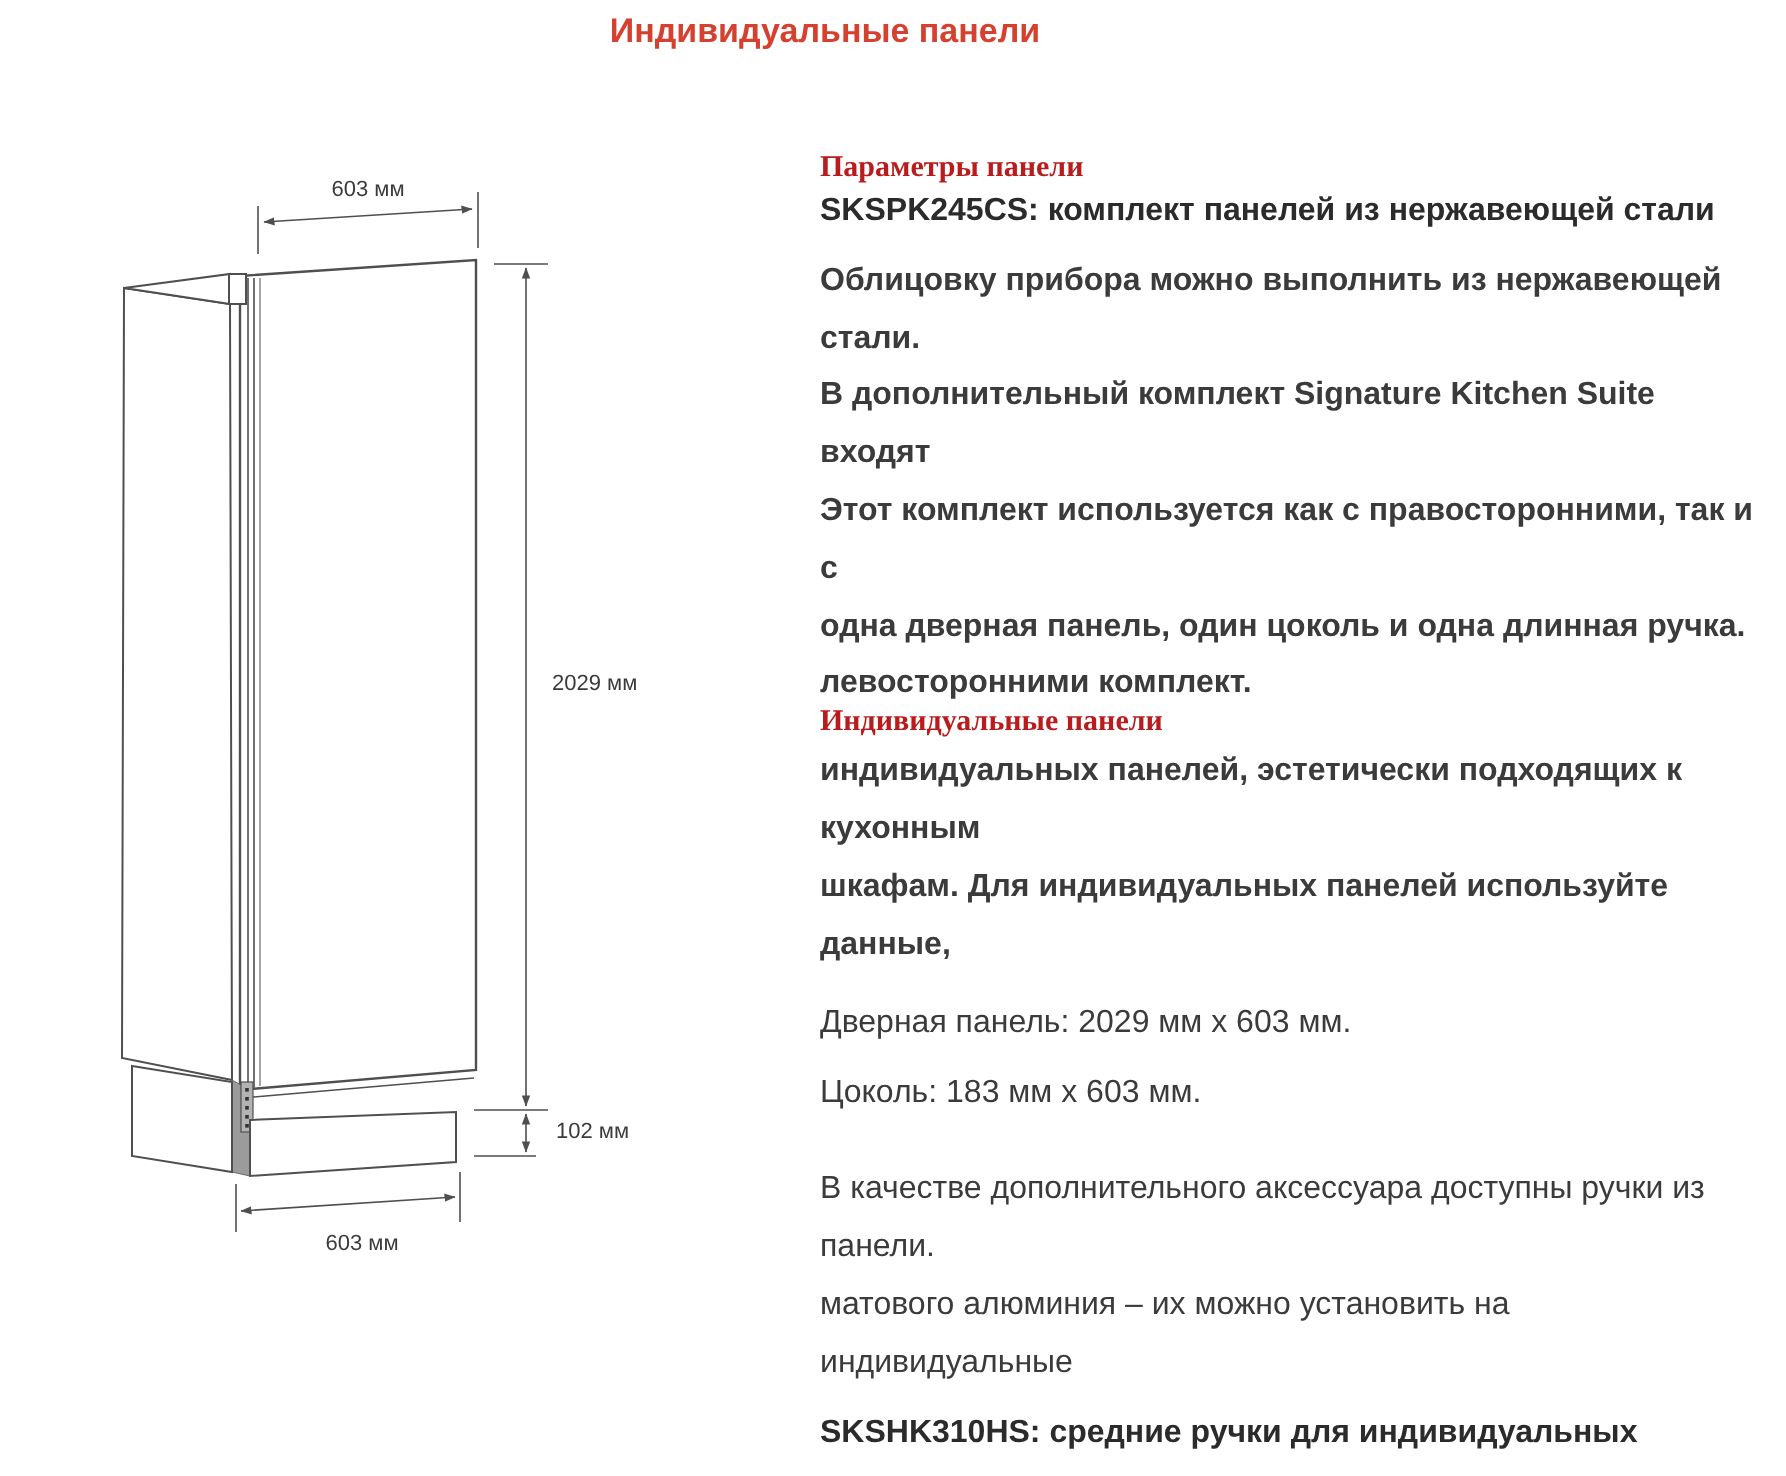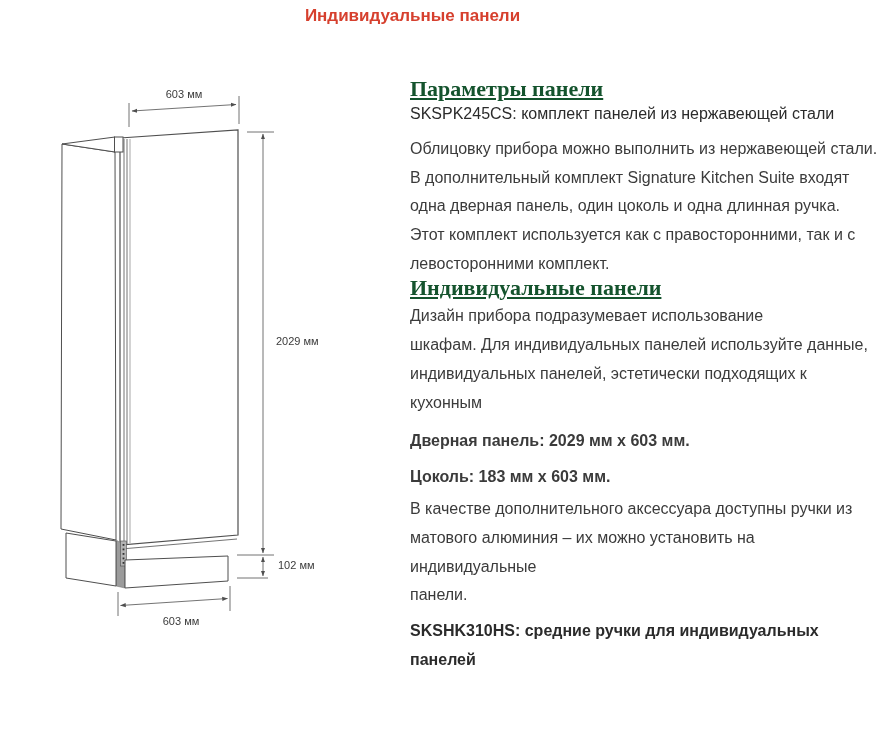--- a/index.html
+++ b/index.html
@@ -11,29 +11,29 @@
     position:absolute;top:6px;left:0;width:825px;text-align:center;
     font-size:17px;font-weight:bold;color:#d6402e;
   }
   .drawing{position:absolute;left:0;top:0;width:350px;height:738px;}
   .dim-label{font-family:"Liberation Sans", sans-serif;font-size:11px;fill:#3b3b3b;}
   .col{
     position:absolute;left:410px;top:70px;width:472px;
     font-size:16px;line-height:1.8;color:#3b3b3b;
   }
   h2.sec{
-    font-family:"Liberation Serif", serif;font-size:22px;line-height:1.15;
-    color:#14532d;margin:6px 0 2px 0;font-weight:bold;text-decoration:underline;
+    font-family:"Liberation Serif", serif;font-size:15px;line-height:1.15;
+    color:#b91c1c;margin:6px 0 2px 0;font-weight:bold;
   }
   h2.sec2{margin-top:-4px;}
-  .subhead{font-weight:normal;color:#2b2b2b;margin:2px 0 10px 0;line-height:1.35;}
-  .para{margin:8px 0 0 0;}
-  .spec-line{margin-top:7px;font-weight:bold;}
+  .subhead{font-weight:bold;color:#2b2b2b;margin:2px 0 10px 0;line-height:1.35;}
+  .para{margin:8px 0 0 0;font-weight:bold;}
+  .spec-line{margin-top:7px;}
   .spec-first{margin-top:10px;}
-  .acc-para{margin-top:3px;}
+  .acc-para{margin-top:19px;}
   .handle{margin-top:7px;}
   .handle-title{font-weight:bold;color:#2b2b2b;}
 </style>
 </head>
 <body>
 
 <div class="page-title">Индивидуальные панели</div>
 
 <svg class="drawing" viewBox="0 0 350 738">
   <defs>
@@ -85,40 +85,39 @@
   <text class="dim-label" x="181" y="625" text-anchor="middle">603 мм</text>
 </svg>
 
 <div class="col">
   <h2 class="sec">Параметры панели</h2>
   <div class="subhead">SKSPK245CS: комплект панелей из нержавеющей стали</div>
 
   <div class="para">
     <div>Облицовку прибора можно выполнить из нержавеющей стали.</div>
     <div>В дополнительный комплект Signature Kitchen Suite входят</div>
+    <div>Этот комплект используется как с правосторонними, так и с</div>
     <div>одна дверная панель, один цоколь и одна длинная ручка.</div>
-    <div>Этот комплект используется как с правосторонними, так и с</div>
     <div>левосторонними комплект.</div>
   </div>
 
   <h2 class="sec sec2">Индивидуальные панели</h2>
 
   <div class="para" style="margin-top:0">
-    <div>Дизайн прибора подразумевает использование</div>
+    <div>индивидуальных панелей, эстетически подходящих к кухонным</div>
     <div>шкафам. Для индивидуальных панелей используйте данные,</div>
-    <div>индивидуальных панелей, эстетически подходящих к кухонным</div>
   </div>
 
   <div class="spec-line spec-first">Дверная панель: 2029 мм x 603 мм.</div>
   <div class="spec-line">Цоколь: 183 мм x 603 мм.</div>
 
   <div class="acc-para">
     <div>В качестве дополнительного аксессуара доступны ручки из</div>
+    <div>панели.</div>
     <div>матового алюминия – их можно установить на индивидуальные</div>
-    <div>панели.</div>
   </div>
 
   <div class="handle">
     <div class="handle-title">SKSHK310HS: средние ручки для индивидуальных панелей</div>
 
   </div>
 
 </div>
 
 </body></html>

